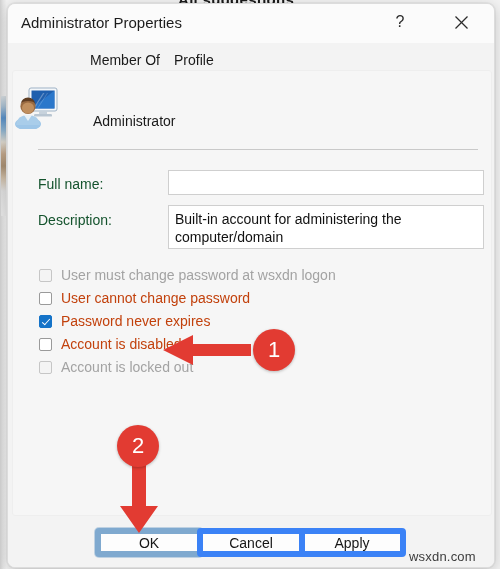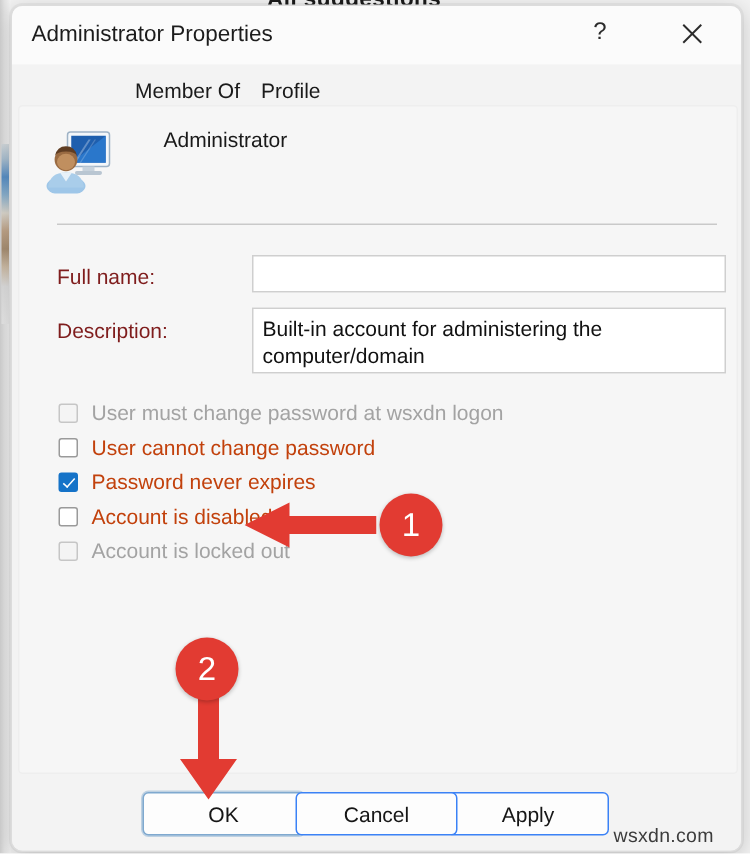--- a/index.html
+++ b/index.html
@@ -131,24 +131,24 @@
     top: 66px;
     width: 478px;
     height: 444px;
     background: #f6f6f6;
     border: 1px solid #eeeeee;
     border-radius: 3px;
   }
 
   .user-row {
     position: absolute;
-    left: 16px;
+    left: 0;
     top: 14px;
     display: flex;
-    align-items: flex-start;
+    align-items: flex-end;
   }
   .user-icon {
     width: 48px;
     height: 44px;
     position: relative;
     flex: none;
   }
   .user-label {
     margin-left: 32px;
     font-size: 14px;
@@ -161,21 +161,21 @@
     top: 78px;
     width: 440px;
     height: 1px;
     background: #c9c9c9;
   }
 
   
   .field-label {
     position: absolute;
     font-size: 14px;
-    color: #7f1d1d;
+    color: #14532d;
   }
   .lbl-fullname { left: 25px; top: 105px; }
   .lbl-desc { left: 25px; top: 141px; }
 
   .input-box {
     position: absolute;
     left: 155px;
     background: #ffffff;
     border: 1px solid #cfcfcf;
     box-sizing: border-box;
@@ -254,21 +254,21 @@
     top: 516px;
     width: 486px;
     height: 47px;
     background: #f3f3f3;
   }
   .btn {
     position: absolute;
     top: 8px;
     height: 29px;
     background: #fdfdfd;
-    border: 1px solid #3b82f6;
+    border: 6px solid #3b82f6;
     border-radius: 4px;
     font-size: 14px;
     color: #161616;
     display: flex;
     align-items: center;
     justify-content: center;
     box-sizing: border-box;
   }
   .btn-ok {
     left: 87px;

